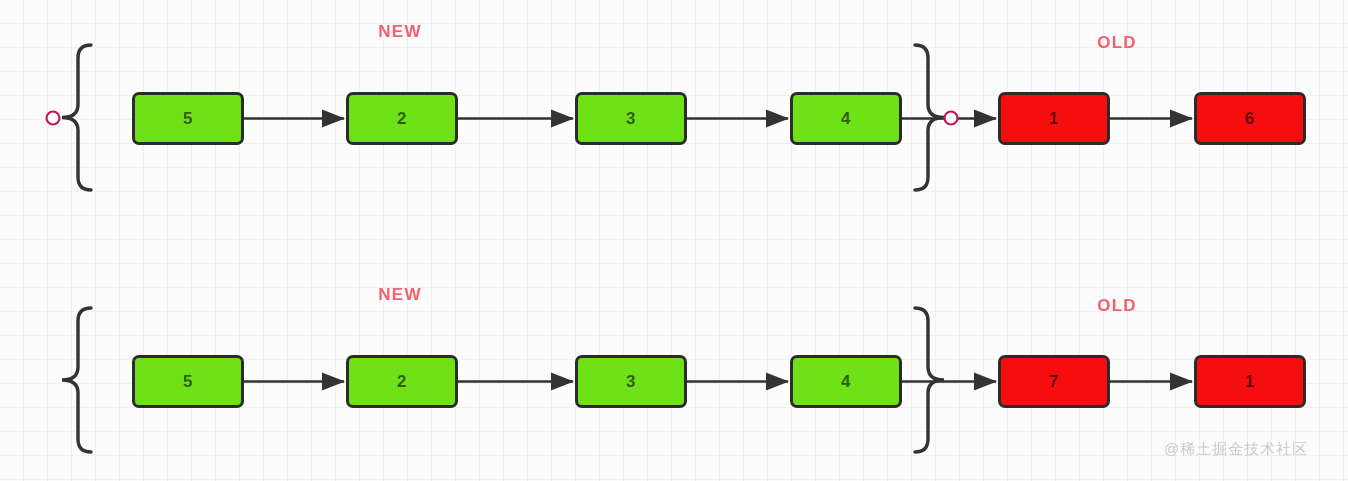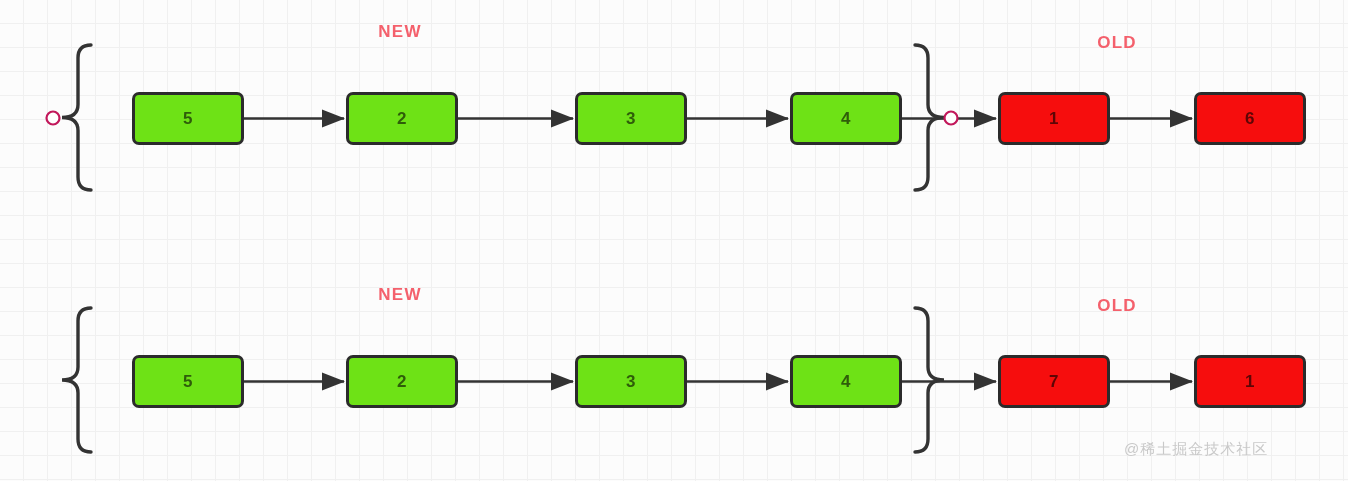--- a/index.html
+++ b/index.html
@@ -101,14 +101,14 @@
       <div class="node red" style="left: 998px; top: 355px; width: 112px; height: 53px;">7</div>
       <div class="node red" style="left: 1194px; top: 355px; width: 112px; height: 53px;">1</div>
     </div>
   <div id="labels-layer">
       <div class="seg-label" style="left: 400px; top: 22px;">NEW</div>
       <div class="seg-label" style="left: 1117px; top: 33px;">OLD</div>
       <div class="seg-label" style="left: 400px; top: 285px;">NEW</div>
       <div class="seg-label" style="left: 1117px; top: 296px;">OLD</div>
     </div>
 
-  <div class="wm" style="left:1124px;top:440px;">@稀土掘金技术社区</div>
+  <div class="wm" style="left:1164px;top:440px;">@稀土掘金技术社区</div>
 </div>
 
 </body></html>

